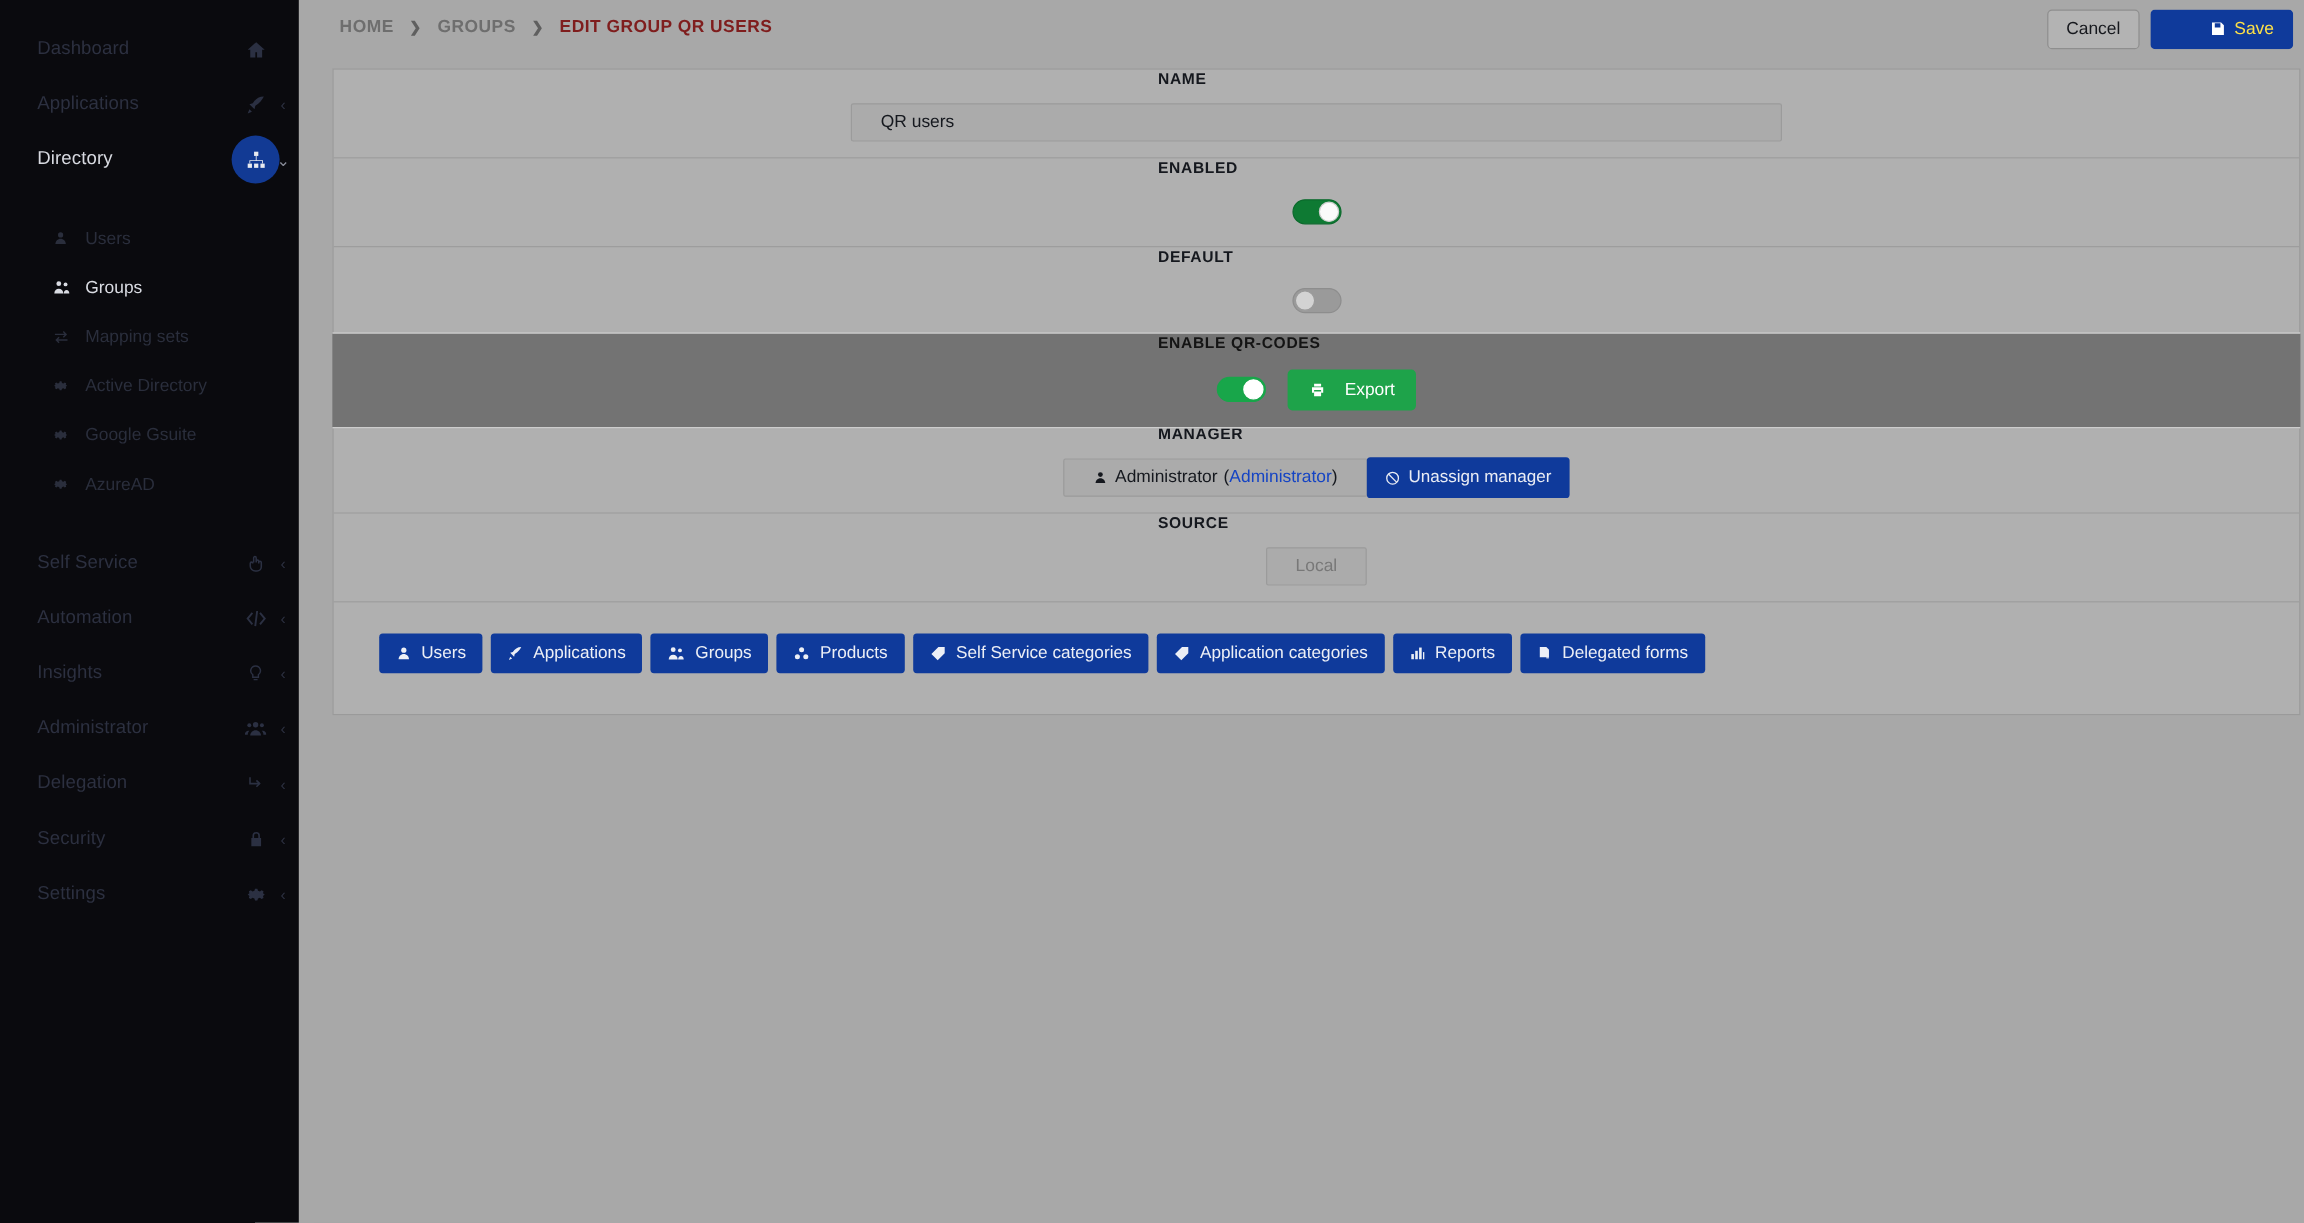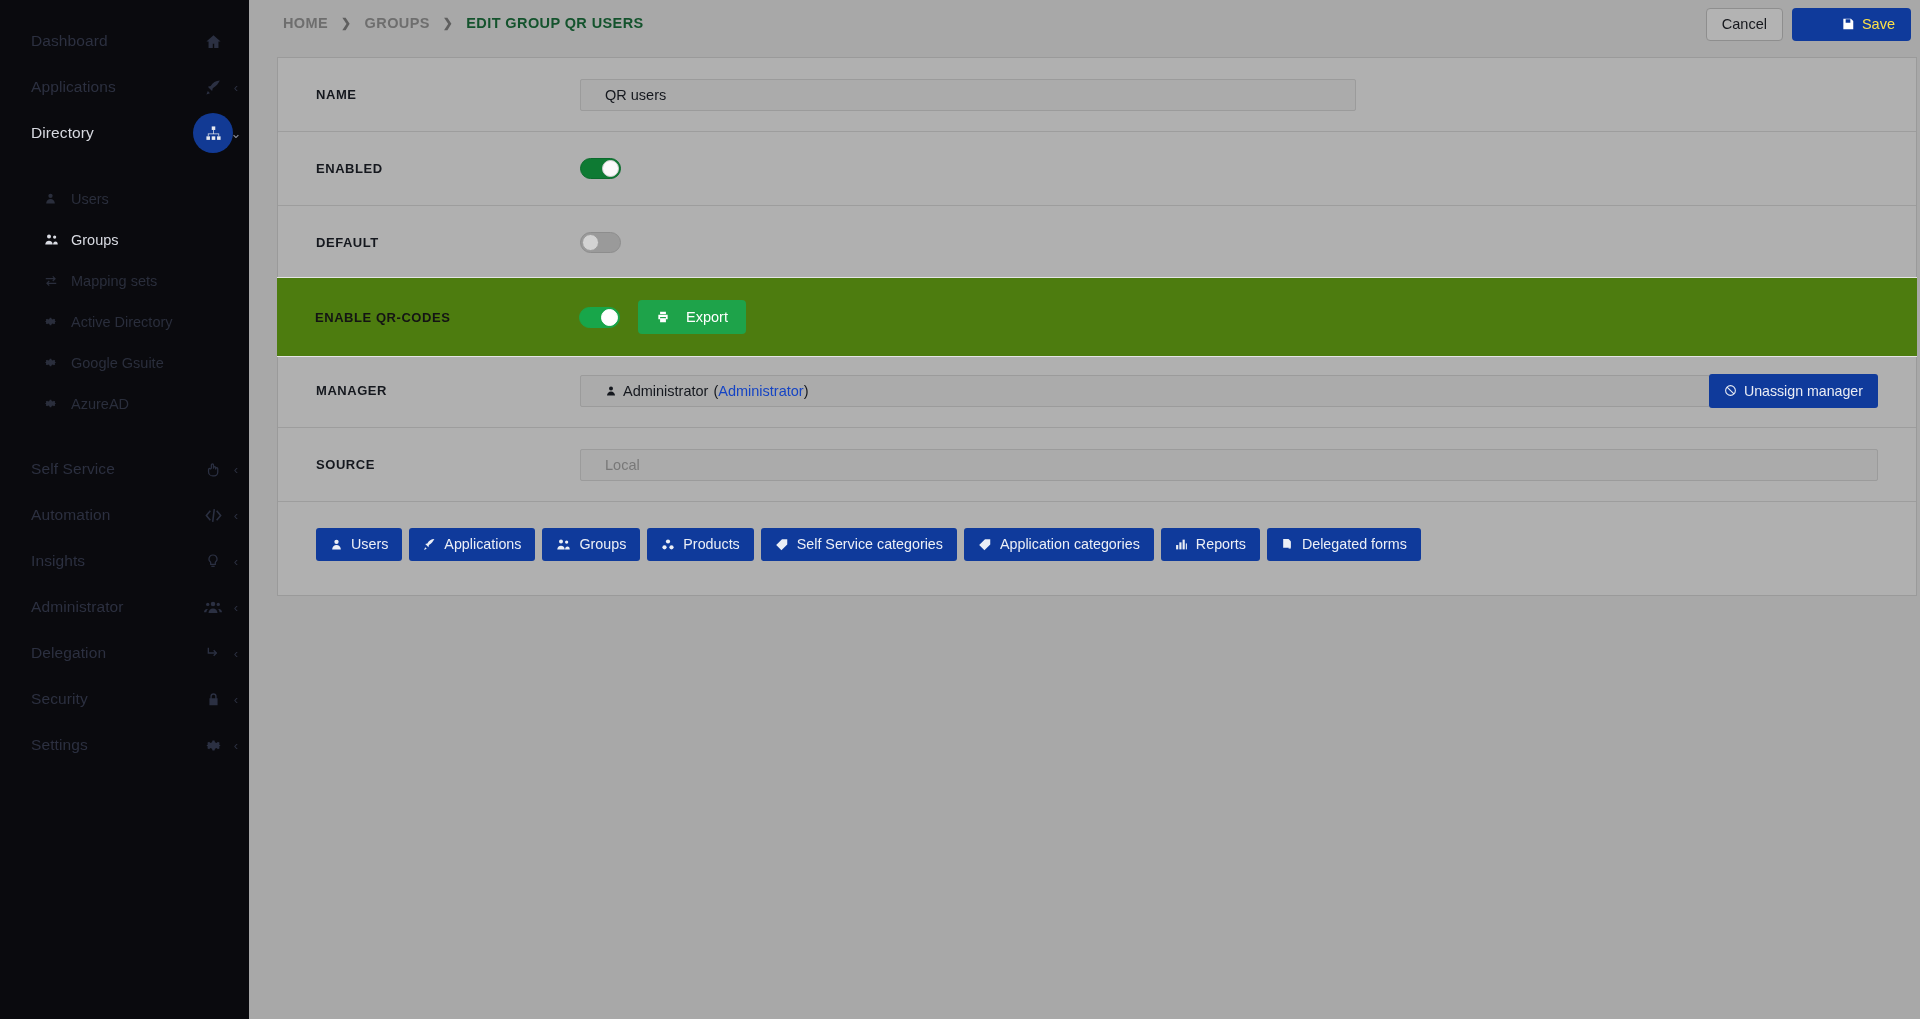--- a/index.html
+++ b/index.html
@@ -78,21 +78,21 @@
 
   
   .topbar {
     height: 46px;
     display: flex; align-items: center;
     padding: 0 22px 0 22px;
     position: relative;
   }
   .crumbs { display: flex; align-items: center; gap: 13px; font-size: 14.5px; letter-spacing: .4px; }
   .crumb { color: #6e6e6e; font-weight: 700; }
-  .crumb.current { color: #14532d; font-weight: 700; }
+  .crumb.current { color: #7f1d1d; font-weight: 700; }
   .crumb-sep { color: #5f5f5f; font-size: 12px; font-weight: 700; }
   .topbtns { position: absolute; right: 21px; top: 8px; display: flex; gap: 9px; }
   .btn {
     display: inline-flex; align-items: center; gap: 7px;
     font-size: 14.5px;
     border-radius: 4px;
     padding: 8px 15px;
     cursor: pointer;
     border: 1px solid transparent;
     line-height: 1;
@@ -107,20 +107,21 @@
     width: 1640px;
     background: #b0b0b0;
     border: 1px solid #9a9a9a;
     padding: 0 0 34px 0;
   }
   .row {
     display: flex; align-items: center;
     min-height: 74px;
     padding: 0 38px 0 38px;
     border-bottom: 1px solid #9d9d9d;
+    flex-direction: column;
   }
   .row:last-of-type { border-bottom: none; }
   .row .lbl {
     width: 264px;
     font-size: 13px;
     font-weight: 700;
     letter-spacing: .55px;
     color: #15181e;
   }
   .row .ctl { flex: 1; display: flex; align-items: center; gap: 18px; }
@@ -172,21 +173,21 @@
     background: #0f3a9b; color: #e9ecf4;
     padding: 9px 15px; border-radius: 3px;
     font-size: 14.2px; display: inline-flex; align-items: center; gap: 7px;
     cursor: pointer; margin-left: -1px;
   }
 
   
   .row.highlight {
     position: absolute;
     left: 1px; right: 1px;
-    background: #4d7c0f;
+    background: #737373;
     border-top: 1px solid #e4e4e4;
     border-bottom: 1px solid #e4e4e4;
     z-index: 5;
   }
   .row.highlight .lbl { color: #141414; }
 
   
   .tagrow {
     display: flex; gap: 7px;
     padding: 26px 38px 0 38px;

